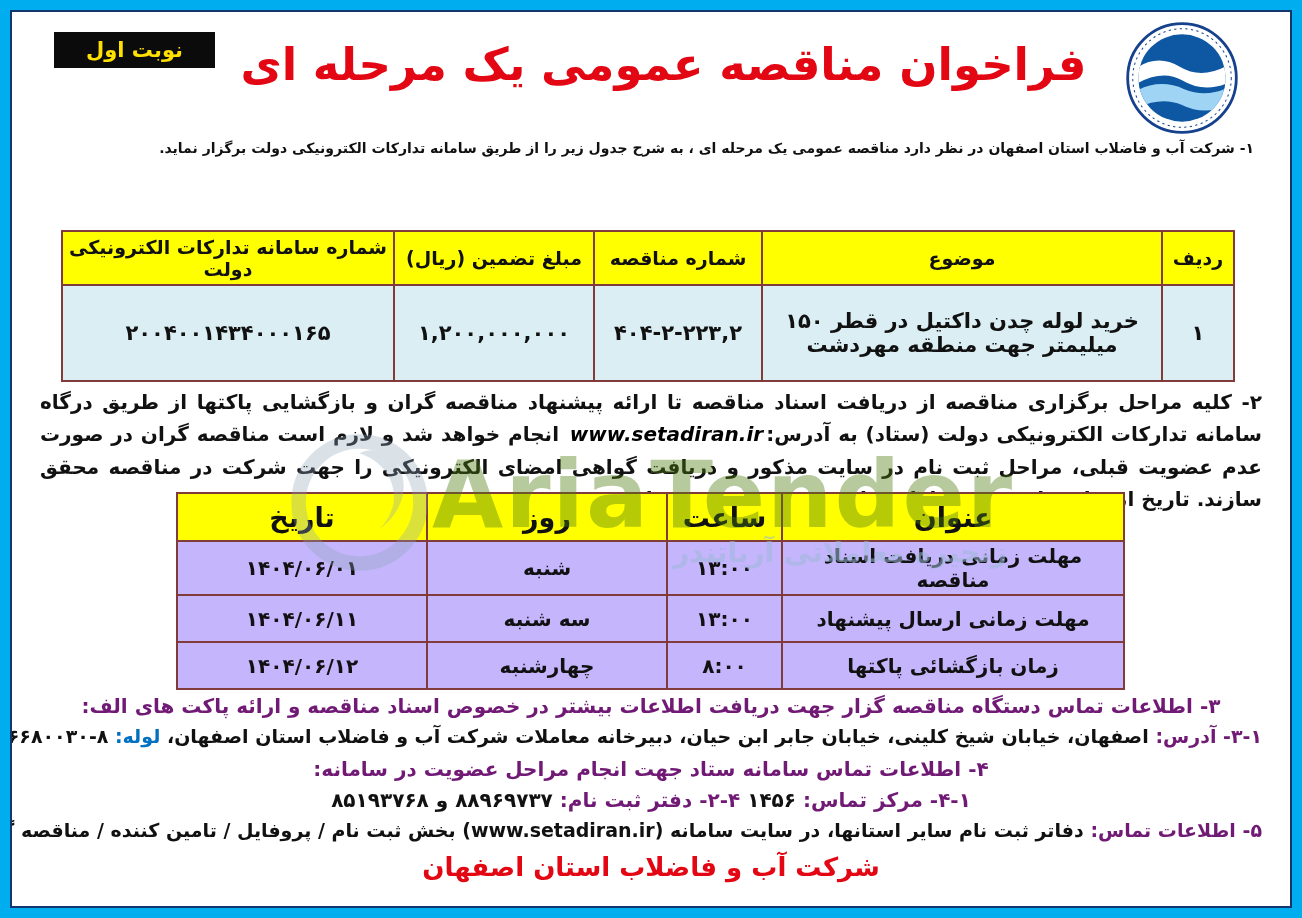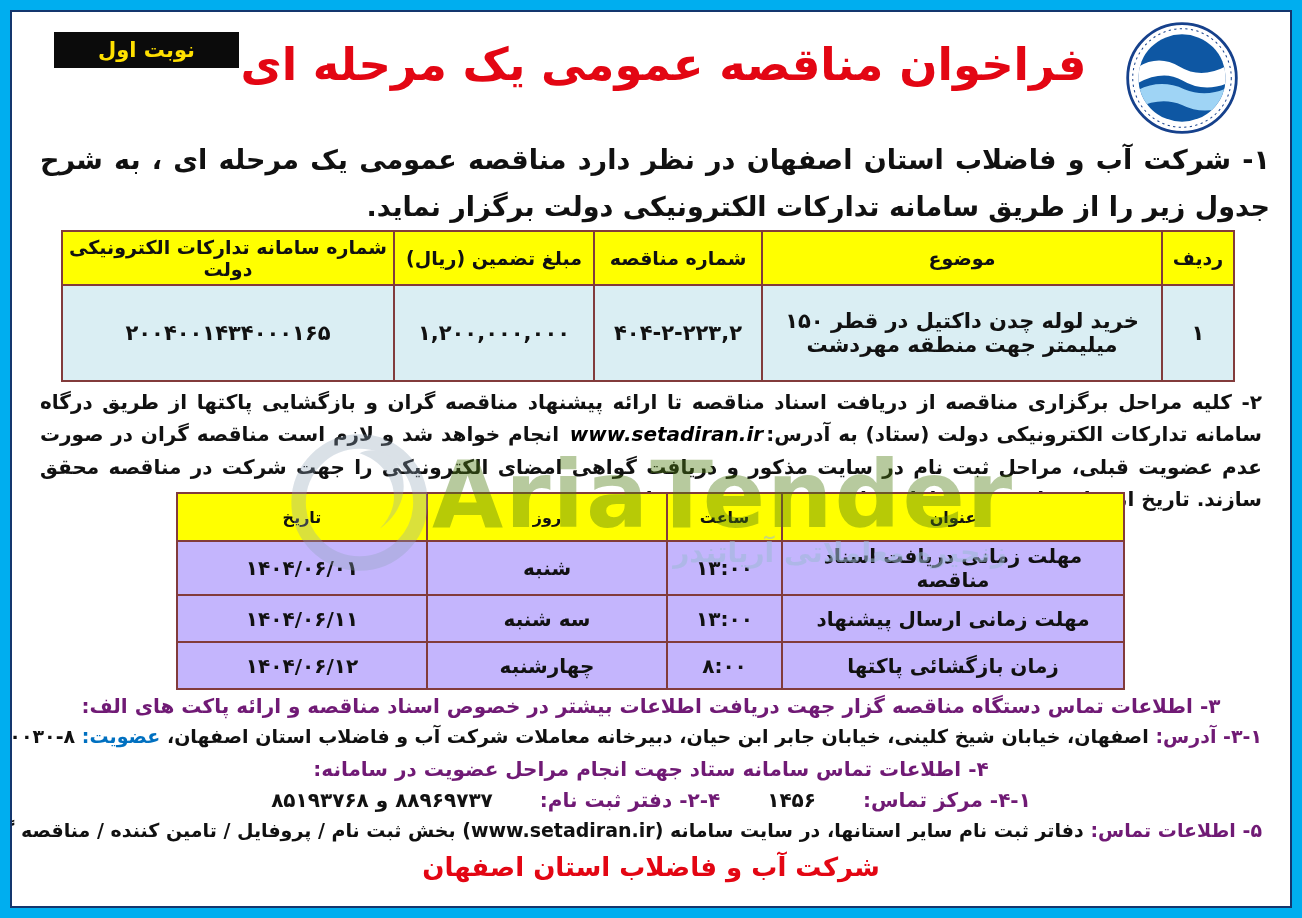--- a/index.html
+++ b/index.html
@@ -2,50 +2,50 @@
 <html lang="fa" dir="rtl"><head>
 <meta charset="utf-8">
 <style>
   * { margin:0; padding:0; box-sizing:border-box; }
   html,body { width:1302px; height:918px; }
   body { font-family:"DejaVu Sans","Liberation Sans",sans-serif; font-weight:700; color:#111; }
 
   .page { position:relative; width:1302px; height:918px; background:#00AEEF; overflow:hidden; }
   .inner { position:absolute; inset:10px; background:#ffffff; border:2px solid #14366e; direction:rtl; overflow:hidden; }
 
-  .badge { position:absolute; top:20px; left:42px; background:#0b0b0b; color:#FFE000; font-size:21px; padding:6px 44px; letter-spacing:1px; }
+  .badge { position:absolute; top:20px; left:42px; background:#0b0b0b; color:#FFE000; font-size:21px; padding:6px 32px; letter-spacing:1px; }
   .title { position:absolute; top:26px; right:200px; left:225px; text-align:center; color:#E30613; font-size:45px; }
 
   .logo { position:absolute; top:10px; right:52px; width:112px; height:112px; }
 
-  .p1 { position:absolute; top:124px; right:20px; left:28px; font-size:27px; line-height:1.75; text-align:justify; }
+  .p1 { position:absolute; top:124px; right:36px; left:28px; font-size:14px; line-height:1.75; text-align:justify; }
   .p2 { position:absolute; top:374px; right:28px; left:28px; font-size:20px; line-height:1.62; text-align:justify; }
   .p2 .url { padding:0 3px; color:#000;font-style:italic; }
 
   table { border-collapse:collapse; table-layout:fixed; }
   th, td { border:2px solid #823B3B; text-align:center; vertical-align:middle; padding:2px 2px; }
   th { background:#FFFF00; }
 
   .t1 { position:absolute; top:218px; right:55px; width:1172px; }
   .t1 th { height:54px; font-size:19px; }
   .t1 td { height:96px; font-size:21px; background:#DAEEF3; }
 
   .t2 { position:absolute; top:480px; right:165px; width:947px; }
-  .t2 th { height:48px; font-size:16px; }
+  .t2 th { height:48px; font-size:27px; }
   .t2 td { height:47px; font-size:20px; background:#c4b5fd; }
 
   .s-center { position:absolute; right:0; left:0; text-align:center; }
   .red  { color:#701a75; }
   .blue { color:#0070C0; }
 
   .s3  { top:682px; font-size:20px; }
   .s31 { position:absolute; top:713px; right:28px; left:28px; text-align:right; font-size:19px; white-space:nowrap; }
   .s4  { top:745px; font-size:20px; }
   .s41 { top:776px; font-size:20px; }
-  .s41 span { margin:0 20px; }
+  .s41 span { margin:0 0; }
   .s5  { position:absolute; top:807px; right:28px; left:28px; text-align:right; font-size:19px; white-space:nowrap; }
   .footer { top:840px; font-size:26px; color:#E30613; }
 
   .watermark { position:absolute; inset:0; pointer-events:none; z-index:10; }
   .wm-logo  { position:absolute; top:418px; left:275px; width:145px; height:145px; opacity:.32; }
   .wm-latin { position:absolute; top:430px; left:420px; font-size:92px; color:#4d7c0f; opacity:.40; direction:ltr; letter-spacing:2px; }
   .wm-fa    { position:absolute; top:524px; left:420px; width:575px; text-align:right; font-size:28px; letter-spacing:14px; color:#9db9d6; opacity:.55; }
 </style>
 </head>
 <body>
@@ -144,21 +144,21 @@
           <td>۱۴۰۴/۰۶/۱۲</td>
         </tr>
       </tbody>
     </table>
 
     <div class="s-center s3 red">۳- اطلاعات تماس دستگاه مناقصه گزار جهت دریافت اطلاعات بیشتر در خصوص اسناد مناقصه و ارائه پاکت های الف:</div>
 
     <div class="s31">
       <span class="red">۳-۱- آدرس:</span>
       <span>اصفهان، خیابان شیخ کلینی، خیابان جابر ابن حیان، دبیرخانه معاملات شرکت آب و فاضلاب استان اصفهان،</span>
-      <span class="blue">عضویت:</span>
+      <span class="blue">لوله:</span>
       <span>۸-۳۶۶۸۰۰۳۰-۰۳۱، اتاق (۲۹۲)</span>
     </div>
 
     <div class="s-center s4 red">۴- اطلاعات تماس سامانه ستاد جهت انجام مراحل عضویت در سامانه:</div>
 
     <div class="s-center s41">
       <span class="red">۴-۱- مرکز تماس:</span>
       <span>۱۴۵۶</span>
       <span class="red">۴-۲- دفتر ثبت نام:</span>
       <span>۸۸۹۶۹۷۳۷ و ۸۵۱۹۳۷۶۸</span>

